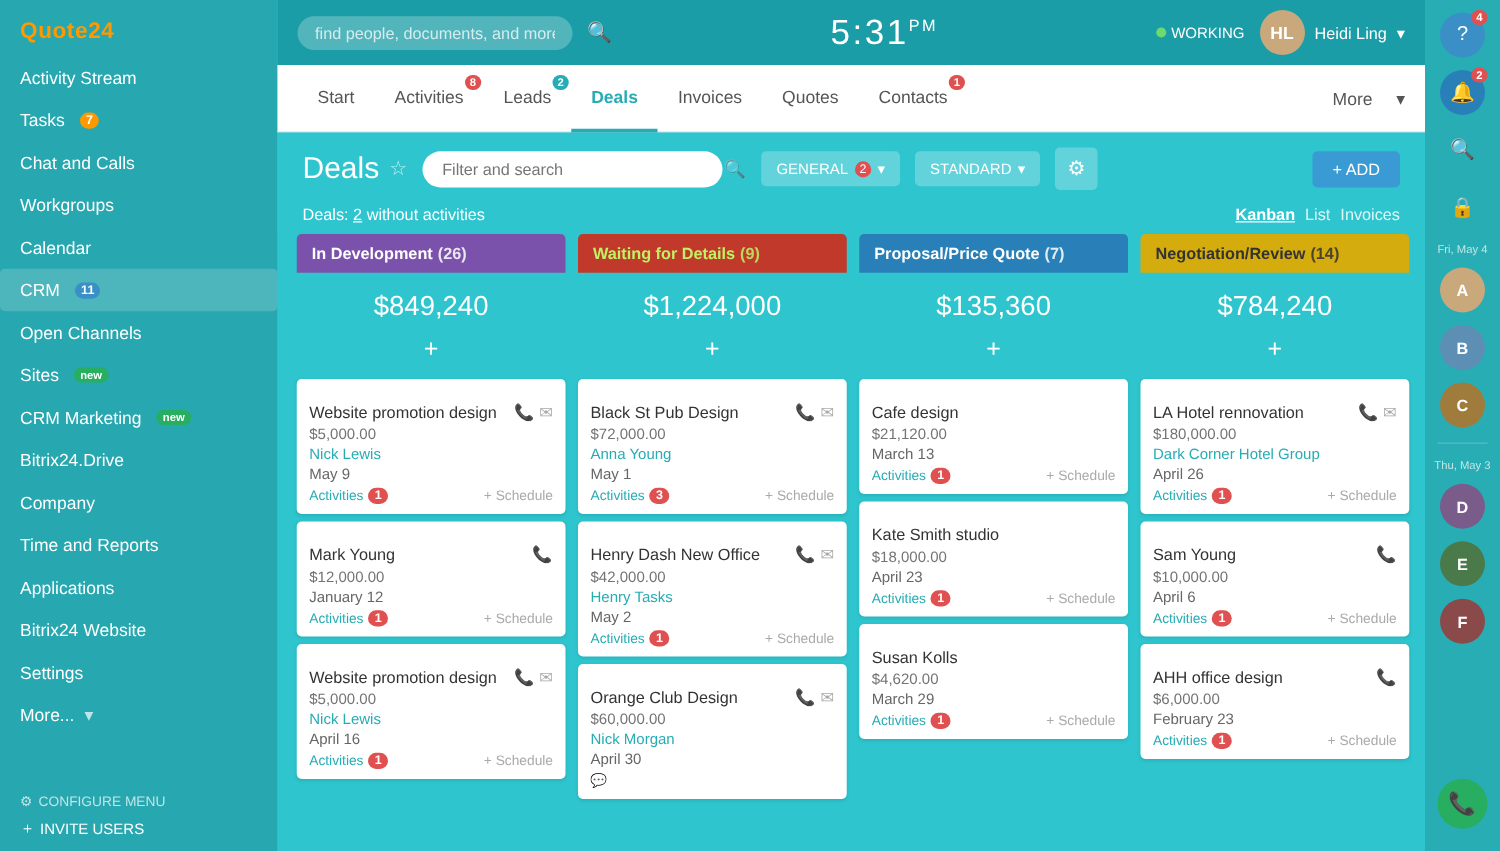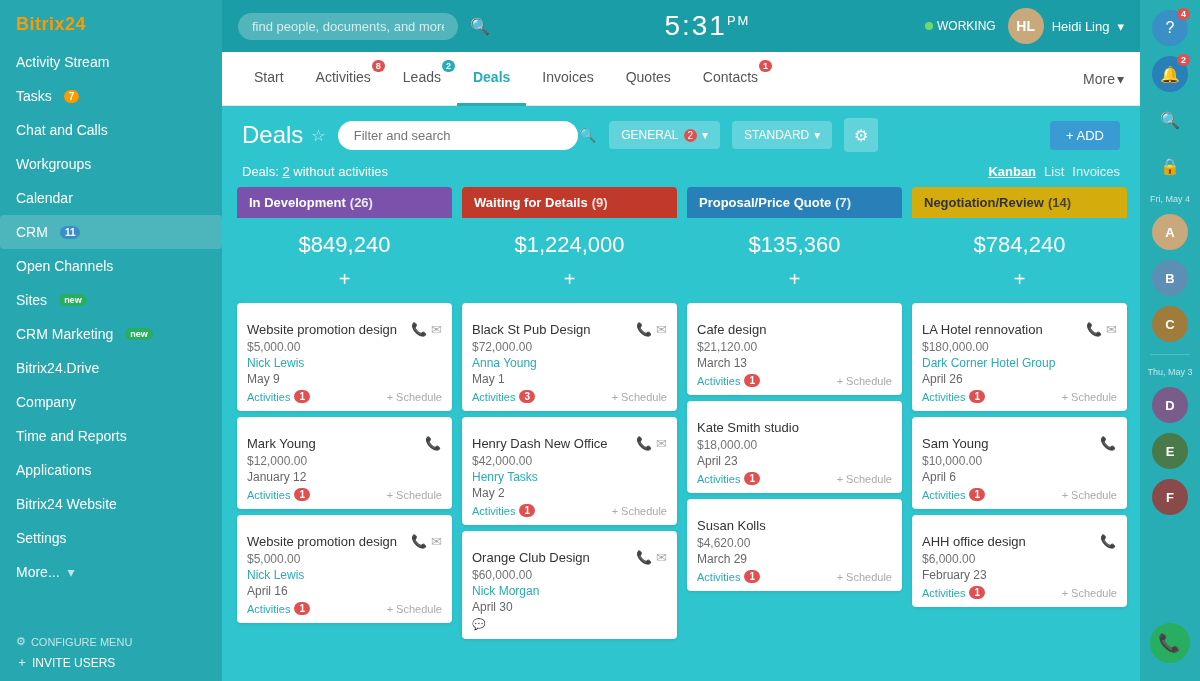--- a/index.html
+++ b/index.html
@@ -155,21 +155,21 @@
       top: 8px;
       right: 2px;
       background: #e05050;
       color: #fff;
       border-radius: 8px;
       font-size: 9px;
       padding: 1px 4px;
       font-weight: bold;
     }
     .nav-badge.blue { background: #27acb5; }
-    .nav-more { margin-left: auto; color: #555; font-size: 14px; cursor: pointer; display: flex; align-items: flex-start; gap: 2px; }
+    .nav-more { margin-left: auto; color: #555; font-size: 14px; cursor: pointer; display: flex; align-items: flex-start; gap: 19px; }
 
     
     .deals-header {
       background: #2ec5ce;
       padding: 12px 20px 8px;
       display: flex;
       align-items: center;
       gap: 12px;
     }
     .deals-title {
@@ -349,21 +349,21 @@
       width: 40px; height: 40px; border-radius: 50%;
       background: #27ae60; display: flex; align-items: center; justify-content: center;
       color: #fff; font-size: 18px; cursor: pointer; margin-top: auto; margin-bottom: 8px;
     }
   </style>
 </head>
 <body>
 
 <div class="sidebar">
   <div class="sidebar-logo">
-    <span>Bitrix</span><span style="color:#f90">24</span>
+    <span>Quote</span><span style="color:#f90">24</span>
   </div>
   <div class="sidebar-item">
       <span>Activity Stream</span>
     </div>
   <div class="sidebar-item">
       <span>Tasks</span>
       <span class="badge">7</span>
     </div>
   <div class="sidebar-item">
       <span>Chat and Calls</span>
@@ -566,21 +566,21 @@
       <div class="deal-card-date">April 16</div>
       <div style="display:flex;align-items:center;gap:4px;margin-top:4px;">
         <span class="activities-link">Activities</span>
             <span class="activity-badge">1</span>
         <span class="schedule-link" style="margin-left:auto">+ Schedule</span>
 
       </div>
     </div>
       </div>
       <div class="kanban-col">
-    <div class="col-header red" style="background:#c0392b;color:#ffffff">
+    <div class="col-header red" style="background:#c0392b;color:#bef264">
       <span>Waiting for Details</span>
       <span style="opacity:0.85">(9)</span>
     </div>
     <div class="col-amount">$1,224,000</div>
     <div class="col-add">+</div>
   <div class="deal-card">
       <div class="deal-card-title">
         <span>Black St Pub Design</span>
         <div class="deal-card-icons">
               <span style="color:#aaa">📞</span>

